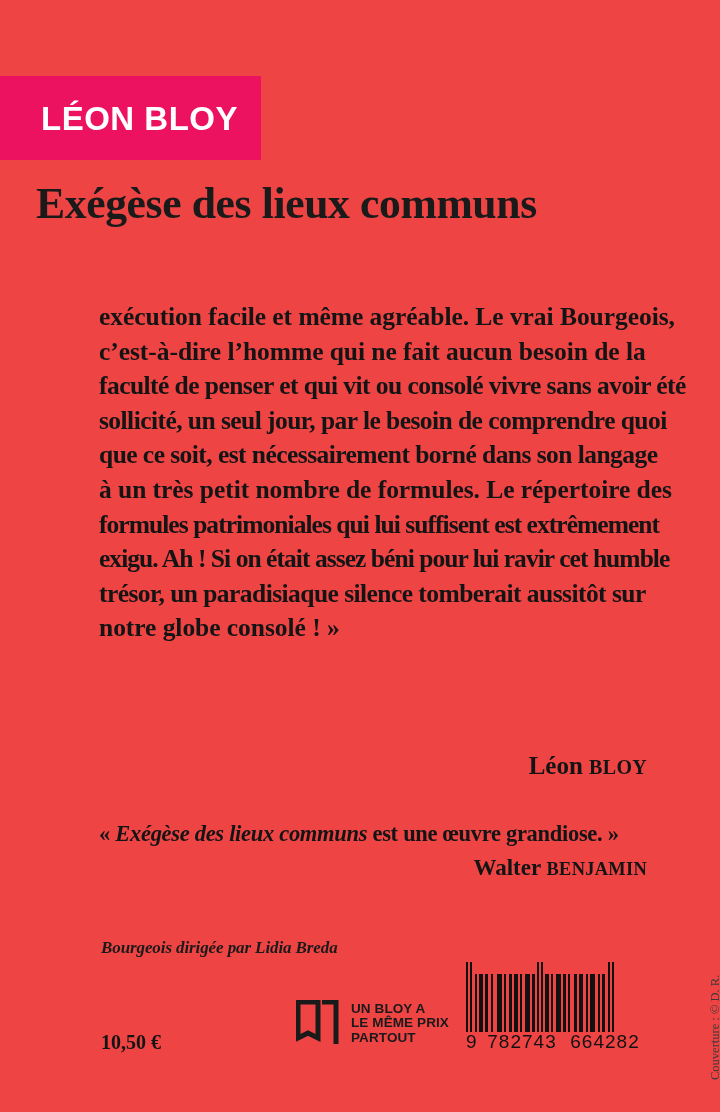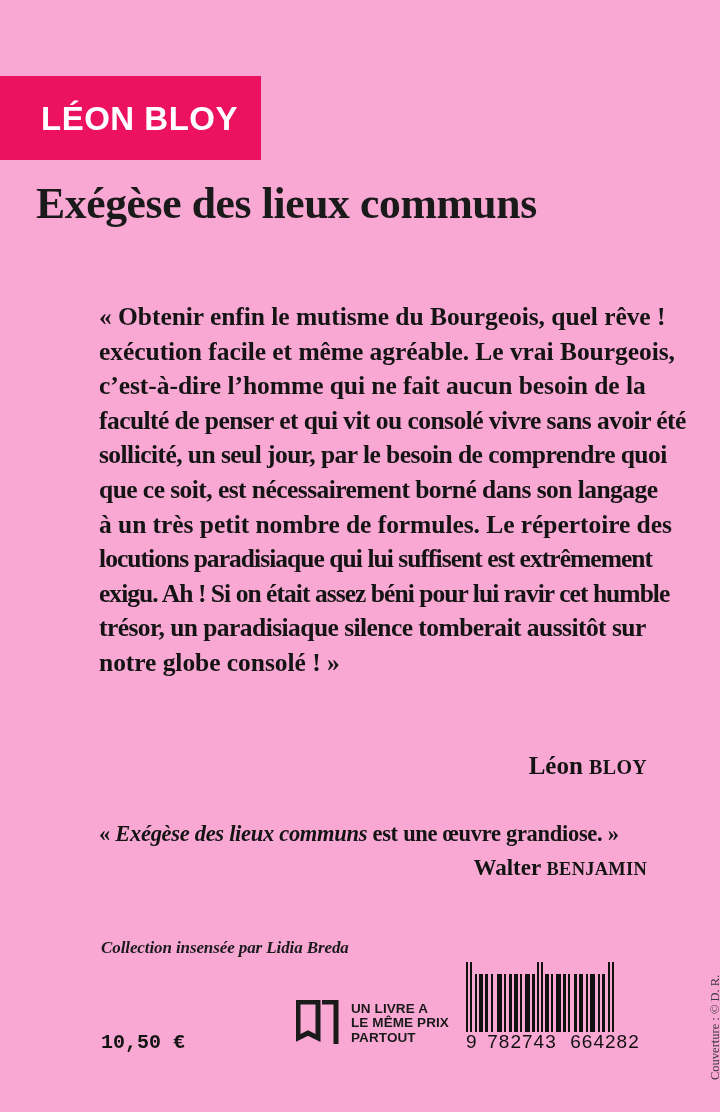--- a/index.html
+++ b/index.html
@@ -13,21 +13,21 @@
     position: relative;
     overflow: hidden;
     font-family: "Liberation Serif", serif;
     color: #1a1a1a;
     -webkit-font-smoothing: antialiased;
   }
 
   .page {
     position: absolute;
     inset: 0;
-    background: #f9a8d4;
+    background: #ef4444;
   }
 
   
   .author-banner {
     position: absolute;
     left: 0;
     top: 76px;
     width: 261px;
     height: 84px;
     background: #ec1260;
@@ -146,21 +146,21 @@
     font-family: "Liberation Serif", serif;
     font-weight: bold;
     font-size: 24px;
     color: #141414;
     letter-spacing: -0.2px;
   }
   .price {
     position: absolute;
     left: 101px;
     top: 1031px;
-    font-family: Liberation Mono, monospace;
+    font-family: Liberation Serif, serif;
     font-weight: bold;
     font-size: 20px;
     color: #141414;
   }
 
   
   .samepricelogo {
     position: absolute;
     left: 296px;
     top: 1000px;
@@ -244,54 +244,53 @@
 
 <div class="page">
 
   <div class="author-banner">
     <div class="author-banner-name">LÉON BLOY</div>
   </div>
 
   <div class="book-title">Exégèse des lieux communs</div>
 
   <div class="quote-block">
-    <div class="quote-line">« Obtenir enfin le mutisme du Bourgeois, quel rêve !</div>
     <div class="quote-line">exécution facile et même agréable. Le vrai Bourgeois,</div>
     <div class="quote-line">c’est-à-dire  l’homme qui ne fait aucun besoin de la</div>
     <div class="quote-line tight">faculté de penser et qui vit ou consolé vivre sans avoir été</div>
     <div class="quote-line tight">sollicité, un seul jour, par le besoin de comprendre quoi</div>
     <div class="quote-line tight">que ce soit, est nécessairement borné dans son langage</div>
     <div class="quote-line">à un très petit nombre de formules. Le répertoire des</div>
-    <div class="quote-line tighter">locutions paradisiaque qui lui suffisent est extrêmement</div>
+    <div class="quote-line tighter">formules patrimoniales qui lui suffisent est extrêmement</div>
     <div class="quote-line tighter">exigu. Ah ! Si on était assez béni pour lui ravir cet humble</div>
     <div class="quote-line tight">trésor, un paradisiaque silence tomberait aussitôt sur</div>
     <div class="quote-line">notre globe consolé ! »</div>
   </div>
 
   <div class="quote-attrib">
     <span>Léon </span><span class="smallcap" style="text-transform:uppercase">Bloy</span>
   </div>
 
   <div class="benjamin-block">
     <div class="benjamin-quote"><span>« </span><i>Exégèse des lieux communs</i><span> est une œuvre grandiose. »</span></div>
     <div class="benjamin-attrib"><span>Walter </span><span class="smallcap" style="text-transform:uppercase">Benjamin</span></div>
   </div>
 
-  <div class="collection-credit">Collection insensée par Lidia Breda</div>
+  <div class="collection-credit">Bourgeois dirigée par Lidia Breda</div>
 
 
   <div class="price">10,50 €</div>
 
   <div class="samepricelogo">
     <svg class="samepricelogo-mark" viewBox="0 0 46 47">
       <path d="M2 2 H22 V38 L12 33 L2 38 Z" fill="none" stroke="#1a1a1a" stroke-width="5"></path>
       <path d="M26 2 H40 V44" fill="none" stroke="#1a1a1a" stroke-width="5"></path>
     </svg>
     <div class="samepricelogo-text">
-      <div>UN LIVRE A</div>
+      <div>UN BLOY A</div>
       <div>LE MÊME PRIX</div>
       <div>PARTOUT</div>
     </div>
   </div>
 
   <div class="barcode-wrap">
     <div class="barcode-bars">
       <span class="guard" style="width:2px"></span>
         <span class="gap" style="width:2px"></span>
         <span class="guard" style="width:2px"></span>

